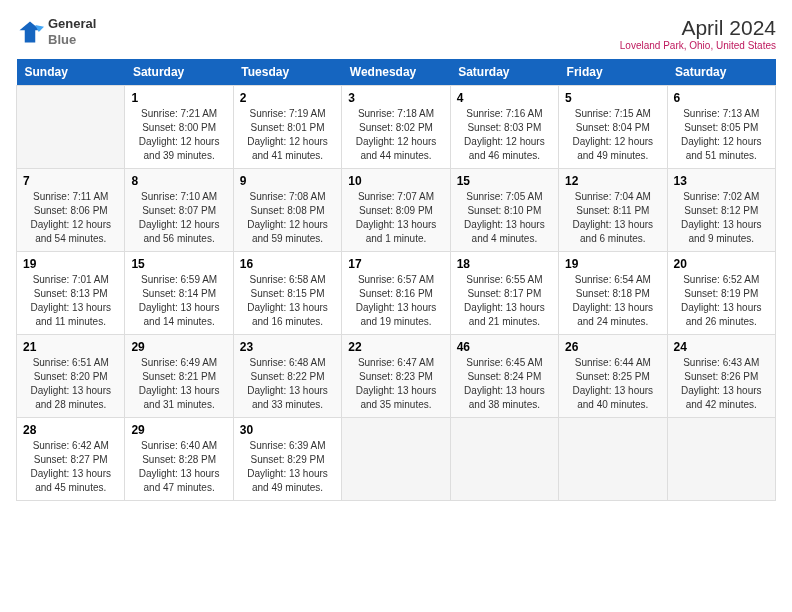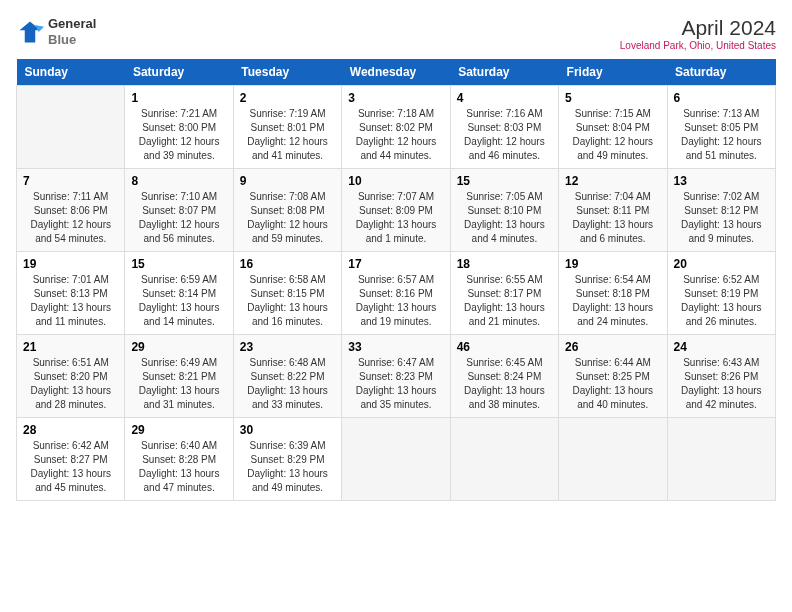--- a/index.html
+++ b/index.html
@@ -215,21 +215,21 @@
         </td>
         <td>
           <span class="day-num">29</span>
           <div class="day-info">Sunrise: 6:49 AM<br>Sunset: 8:21 PM<br>Daylight: 13 hours and 31 minutes.</div>
         </td>
         <td>
           <span class="day-num">23</span>
           <div class="day-info">Sunrise: 6:48 AM<br>Sunset: 8:22 PM<br>Daylight: 13 hours and 33 minutes.</div>
         </td>
         <td>
-          <span class="day-num">33</span>
+          <span class="day-num">22</span>
           <div class="day-info">Sunrise: 6:47 AM<br>Sunset: 8:23 PM<br>Daylight: 13 hours and 35 minutes.</div>
         </td>
         <td>
           <span class="day-num">46</span>
           <div class="day-info">Sunrise: 6:45 AM<br>Sunset: 8:24 PM<br>Daylight: 13 hours and 38 minutes.</div>
         </td>
         <td>
           <span class="day-num">26</span>
           <div class="day-info">Sunrise: 6:44 AM<br>Sunset: 8:25 PM<br>Daylight: 13 hours and 40 minutes.</div>
         </td>

